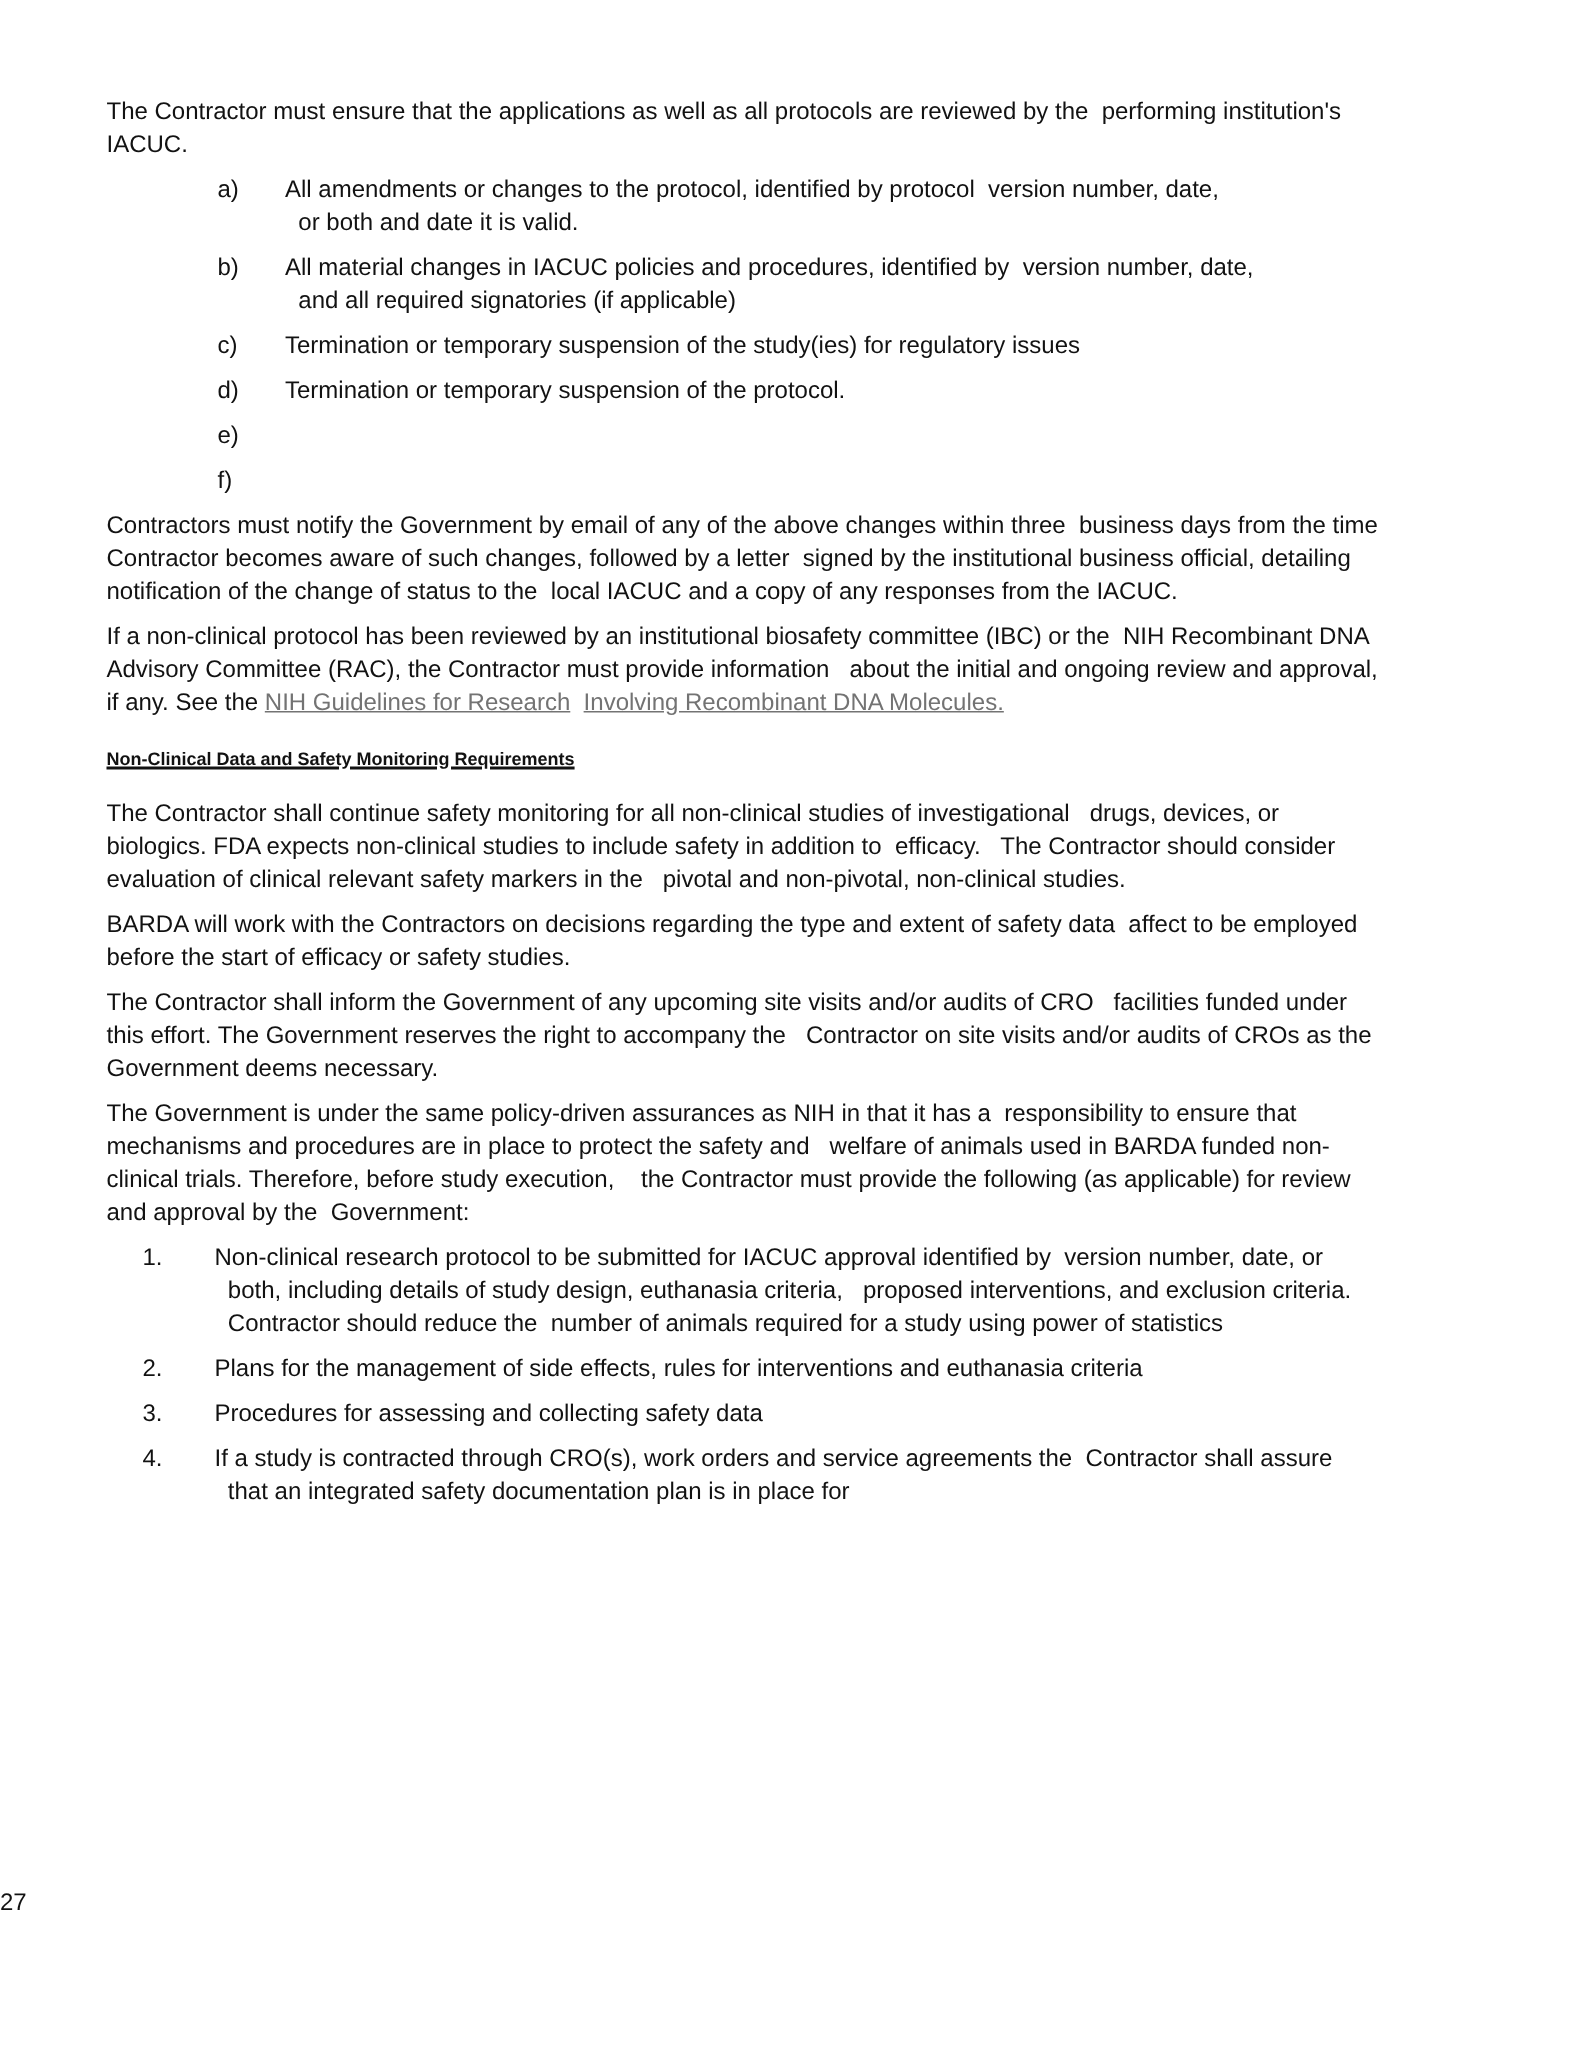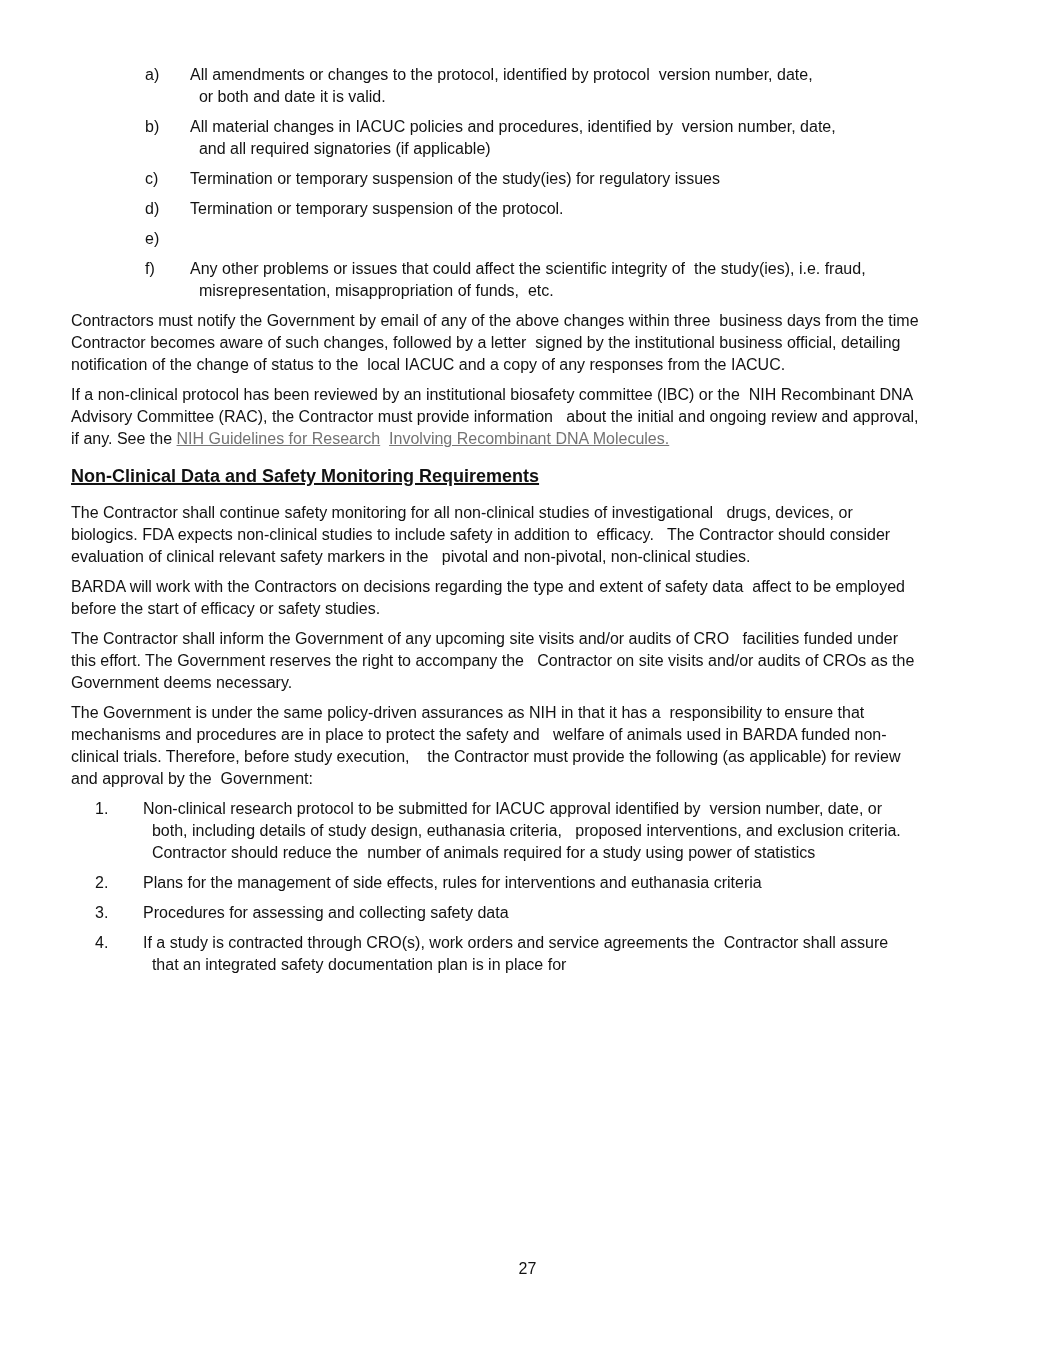--- a/index.html
+++ b/index.html
@@ -18,21 +18,21 @@
     position: absolute;
     left: 71px;
     top: 64px;
     width: 916px;
   }
   .para {
     white-space: pre-wrap;
     margin: 0 0 8px 0;
   }
   .doc-heading {
-    font-size: 18px;
+    font-size: 12px;
     line-height: 22px;
     font-weight: bold;
     text-decoration: underline;
     text-decoration-thickness: 2px;
     margin: 15px 0 15px 0;
     white-space: pre-wrap;
   }
   .list .item {
     display: flex;
     margin: 0 0 8px 0;
@@ -48,28 +48,29 @@
   .doc-link {
     color: #737373;
     text-decoration: underline;
     cursor: pointer;
   }
   .page-footer {
     position: absolute;
     top: 1258px;
     left: 0;
     width: 100%;
-    text-align: center;
   }
 </style>
 </head>
 <body>
 
 <div class="content">
 
+  <p class="para">The Contractor must ensure that the applications as well as all protocols are reviewed by the  performing institution's
+IACUC.</p>
 
 
   <div class="list alpha-list">
     <div class="item">
       <span class="item-label">a)</span>
       <span class="item-text">All amendments or changes to the protocol, identified by protocol  version number, date,
   or both and date it is valid.</span>
     </div>
     <div class="item">
       <span class="item-label">b)</span>
@@ -82,22 +83,20 @@
     </div>
     <div class="item">
       <span class="item-label">d)</span>
       <span class="item-text">Termination or temporary suspension of the protocol.</span>
     </div>
     <div class="item">
       <span class="item-label">e)</span>
     </div>
     <div class="item">
       <span class="item-label">f)</span>
-      <span class="item-text">Any other problems or issues that could affect the scientific integrity of  the study(ies), i.e. fraud,
-  misrepresentation, misappropriation of funds,  etc.</span>
     </div>
   </div>
 
   <p class="para">Contractors must notify the Government by email of any of the above changes within three  business days from the time
 Contractor becomes aware of such changes, followed by a letter  signed by the institutional business official, detailing
 notification of the change of status to the  local IACUC and a copy of any responses from the IACUC.</p>
 
   <p class="para"><span>If a non-clinical protocol has been reviewed by an institutional biosafety committee (IBC) or the  NIH Recombinant DNA
 Advisory Committee (RAC), the Contractor must provide information   about the initial and ongoing review and approval,
 if any. See the </span><a class="doc-link">NIH Guidelines for Research</a><span>  </span><a class="doc-link">Involving Recombinant DNA Molecules.</a></p>

